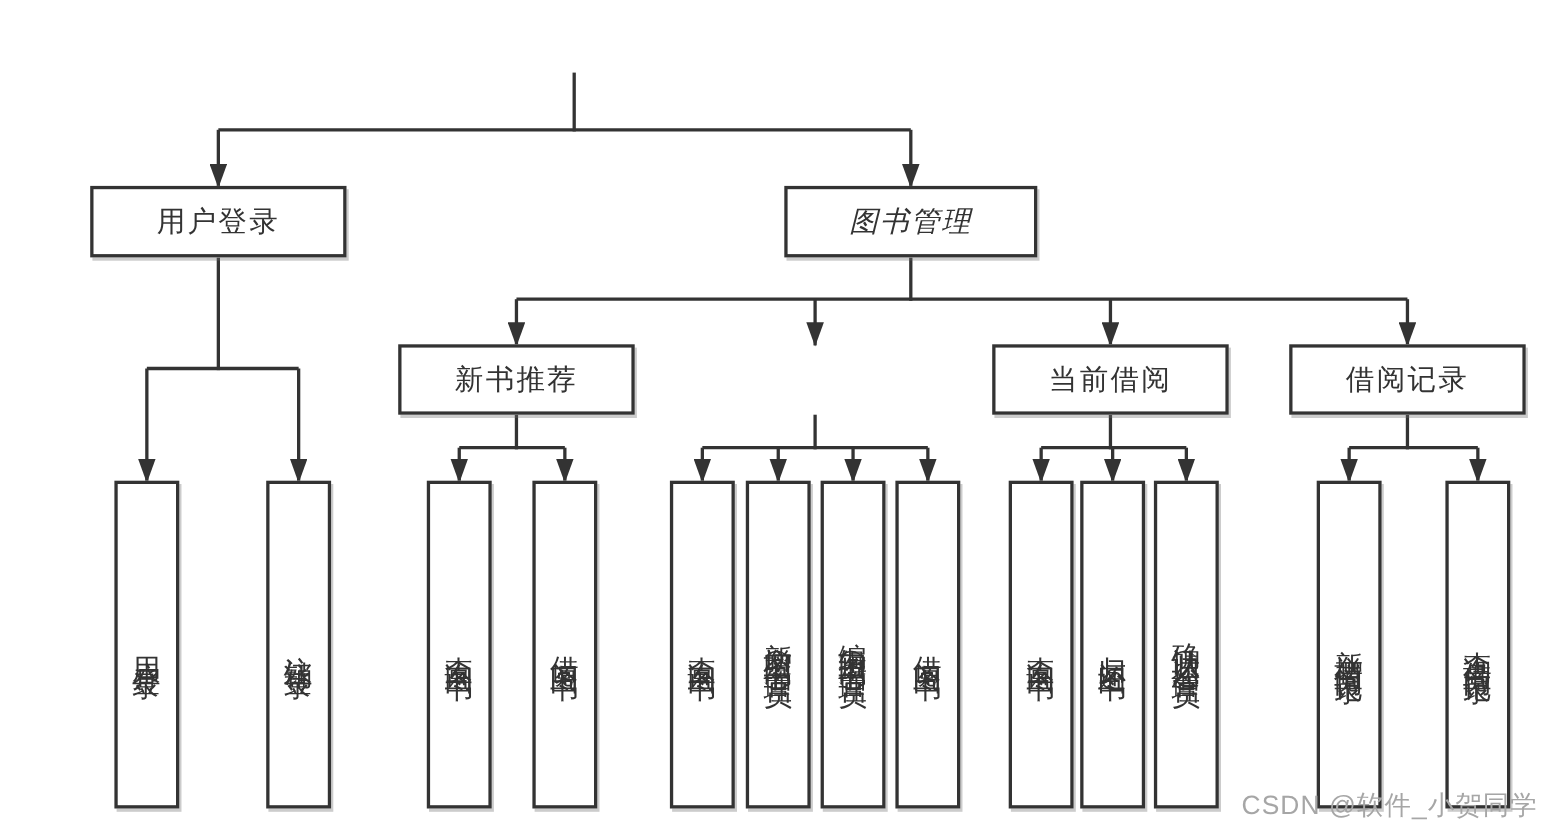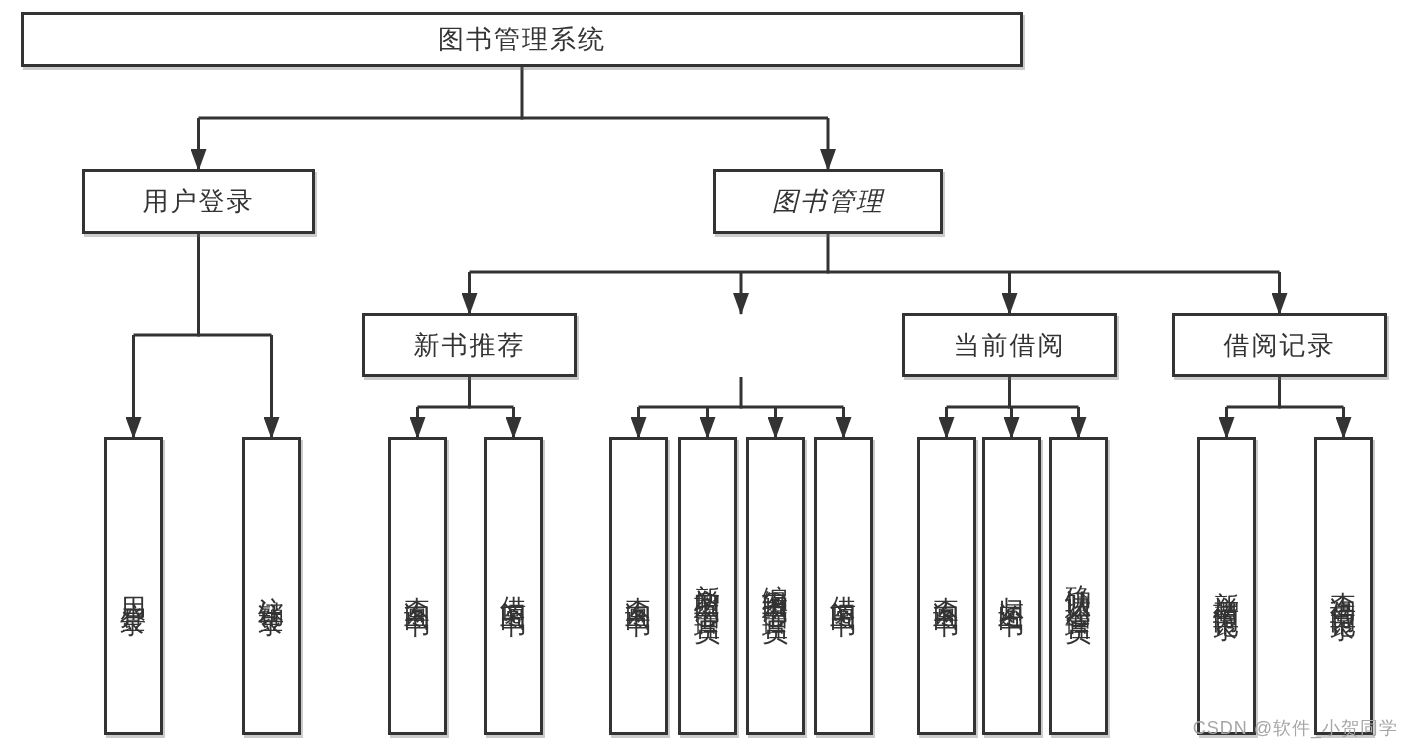--- a/index.html
+++ b/index.html
@@ -41,21 +41,21 @@
   .vnode .vtext {
     writing-mode: vertical-rl;
     text-orientation: mixed;
     letter-spacing: 5px;
     line-height: 1;
   }
   .watermark {
     position: absolute;
     top: 716px;
     right: 7px;
-    font-size: 18px;
+    font-size: 24px;
     letter-spacing: 1px;
     color: #a6a6a6;
     white-space: nowrap;
   }
   
   #n-root     { left: 21px;   top: 12px;  width: 1002px; height: 55px; }
   #n-user     { left: 82px;   top: 169px; width: 233px;  height: 65px; }
   #n-book     { left: 713px;  top: 169px; width: 230px;  height: 65px; font-style: italic; }
   #n-newrec   { left: 362px;  top: 313px; width: 215px;  height: 64px; text-align: right; }
   #n-borrow   { left: 633px;  top: 313px; width: 216px;  height: 64px; }
@@ -123,23 +123,20 @@
       <path d="M1011.5,407 V438" marker-end="url(#arrow)"></path>
       <path d="M1078.5,407 V438" marker-end="url(#arrow)"></path>
 
       <path d="M1279.5,377 V408.5"></path>
       <path d="M1226.5,407 H1343.5"></path>
       <path d="M1226.5,407 V438" marker-end="url(#arrow)"></path>
       <path d="M1343.5,407 V438" marker-end="url(#arrow)"></path>
     </g>
   </svg>
 
-  <div class="node hnode" id="n-root">
-    <span>图书管理系统</span>
-  </div>
 
   <div class="node hnode" id="n-user">
     <span>用户登录</span>
   </div>
   <div class="node hnode" id="n-book">
     <span>图书管理</span>
   </div>
 
   <div class="node hnode" id="n-newrec">
     <span>新书推荐</span>

